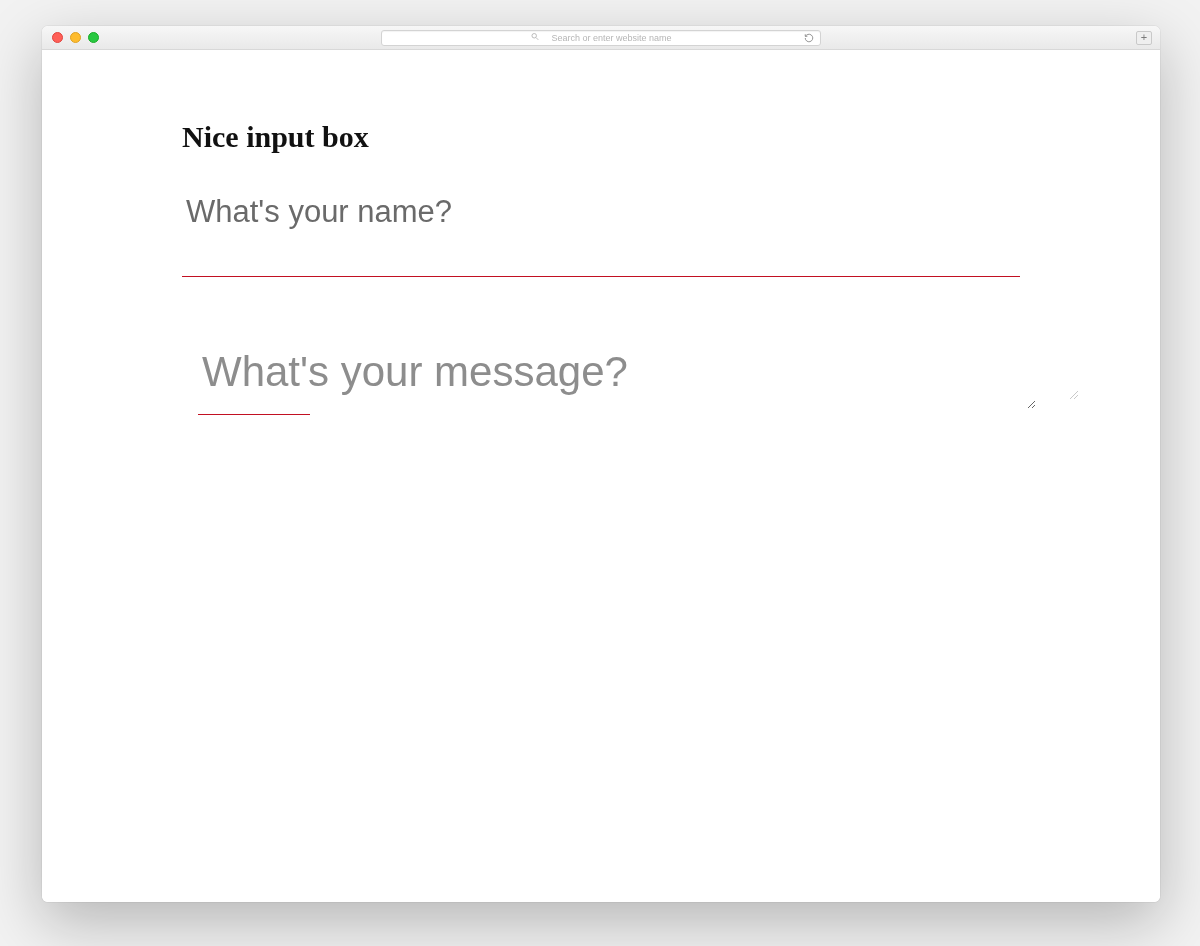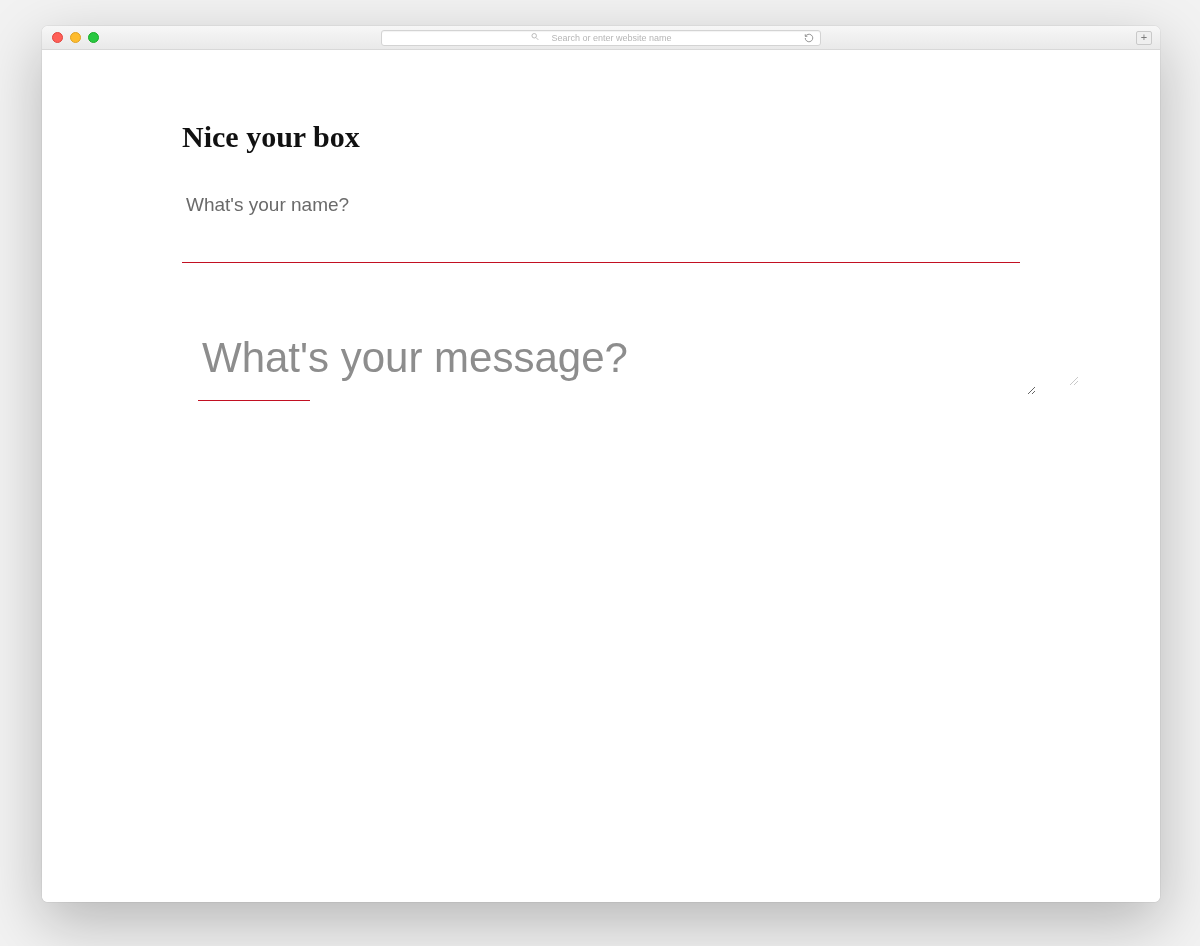--- a/index.html
+++ b/index.html
@@ -122,21 +122,21 @@
     margin-bottom: 40px;
   }
   .field-row {
     margin-bottom: 72px;
   }
   .name-input {
     width: 100%;
     border: none;
     border-bottom: 1.5px solid #c21022;
     background: transparent;
-    font-size: 19px;
+    font-size: 31px;
     font-weight: 300;
     color: #666;
     padding: 0 4px 46px 4px;
     outline: none;
     font-family: inherit;
   }
   .name-input::placeholder {
     color: #6a6a6a;
     font-weight: 300;
   }
@@ -213,21 +213,21 @@
         </span>
       </div>
     </div>
 
     <div class="new-tab-btn">
       <span>+</span>
     </div>
   </div>
 
   <div class="content">
-    <h1 class="page-title">Nice your box</h1>
+    <h1 class="page-title">Nice input box</h1>
 
     <div class="field-row">
       <input type="text" class="name-input" placeholder="What's your name?" style="">
     </div>
 
     <div class="message-wrap">
       <textarea class="message-input" rows="1" placeholder="What's your message?" style=""></textarea>
       <span class="msg-underline"></span>
       <span class="resize-grip">
         <svg viewBox="0 0 10 10">

